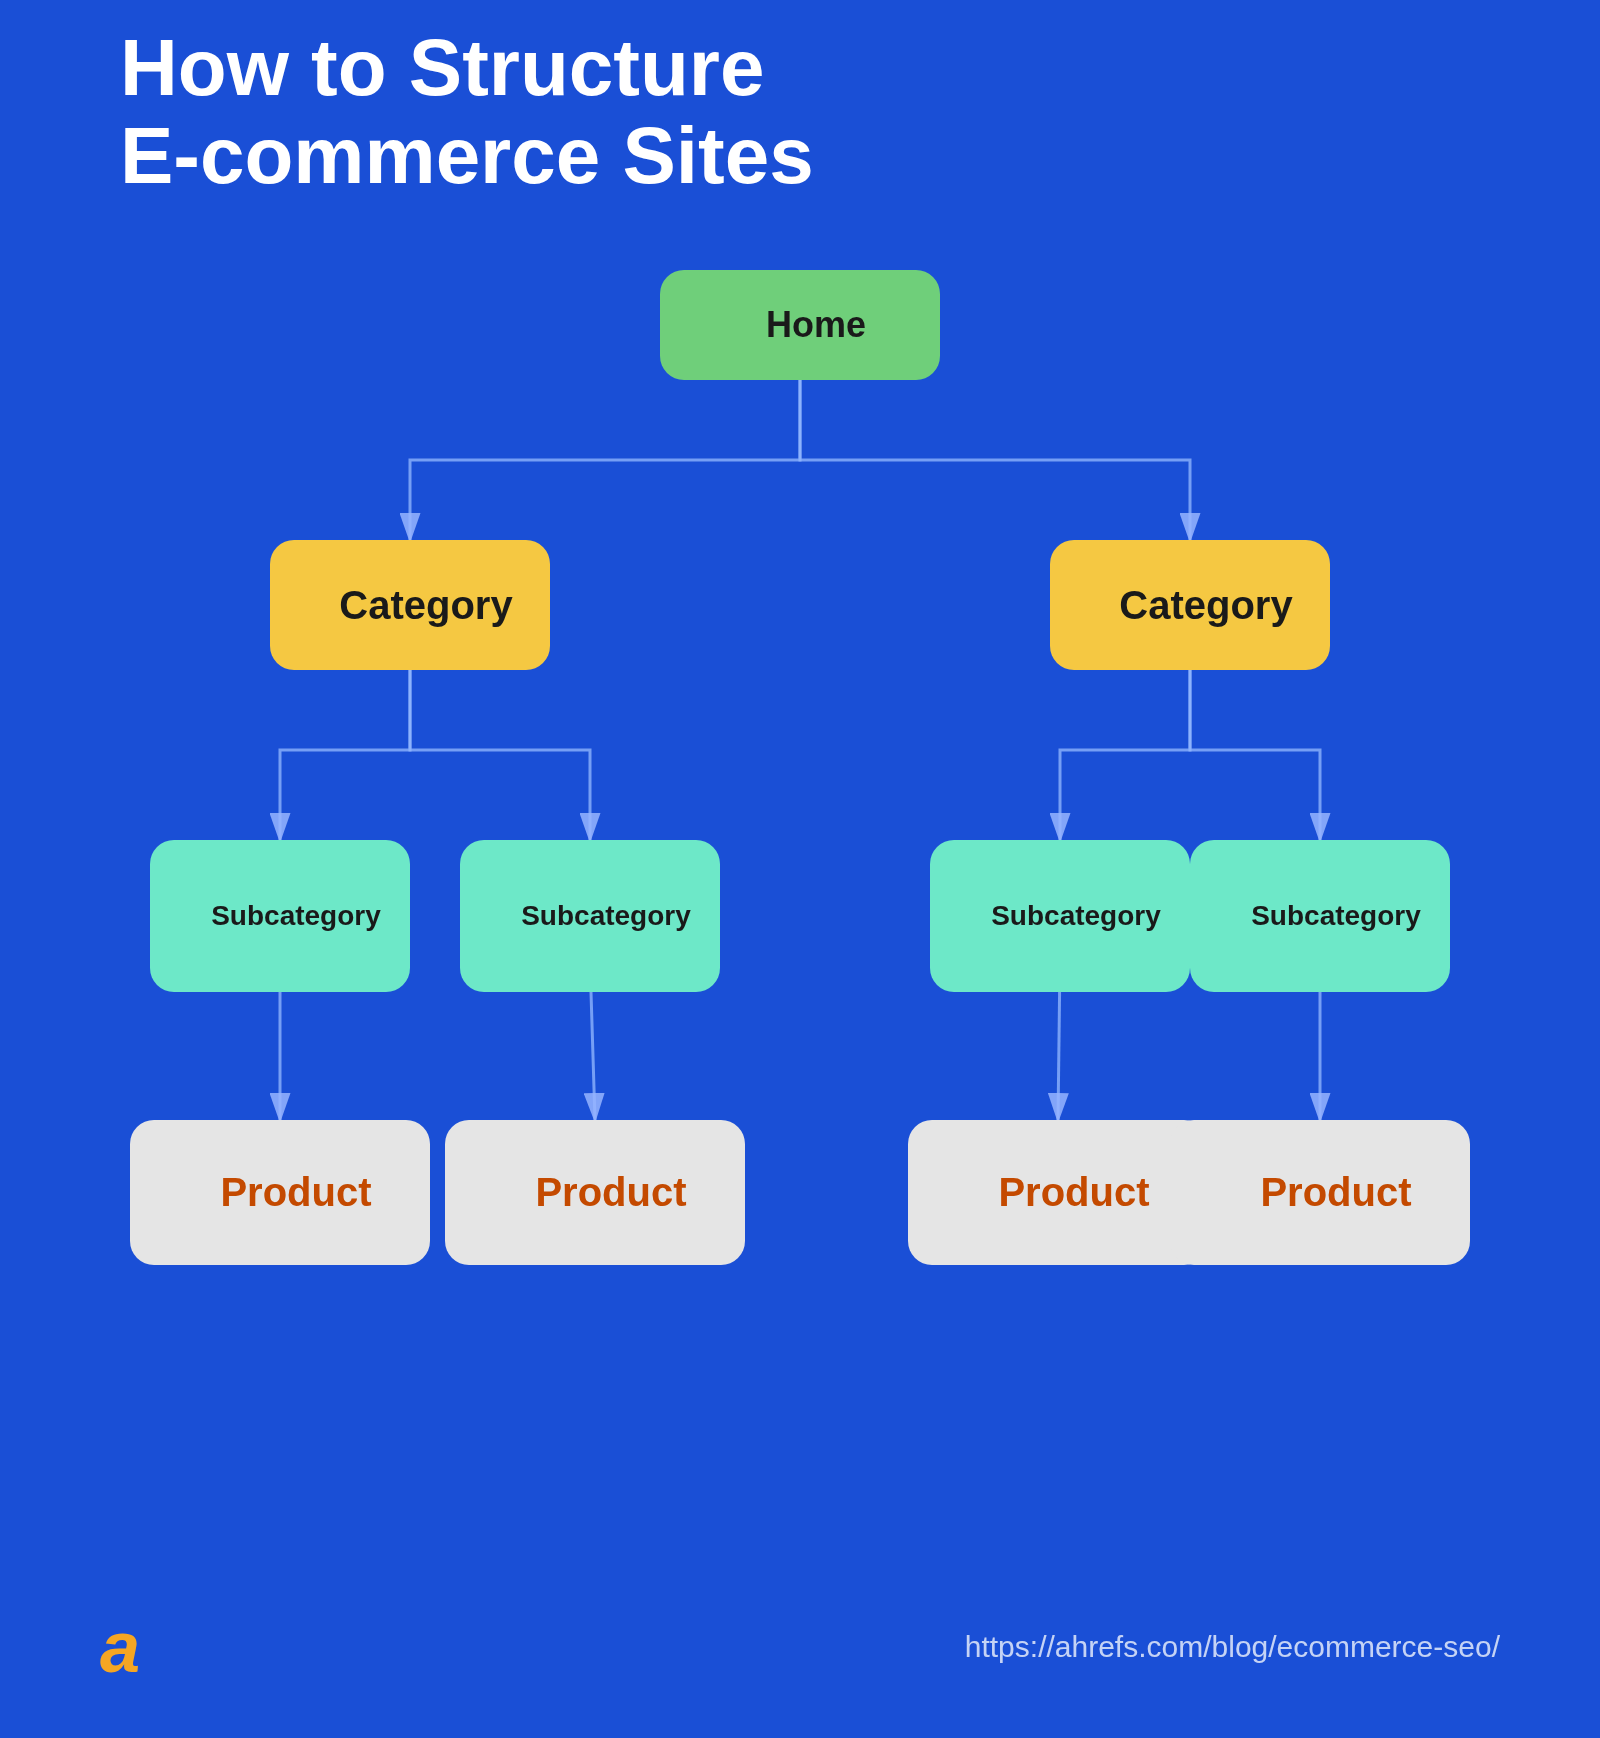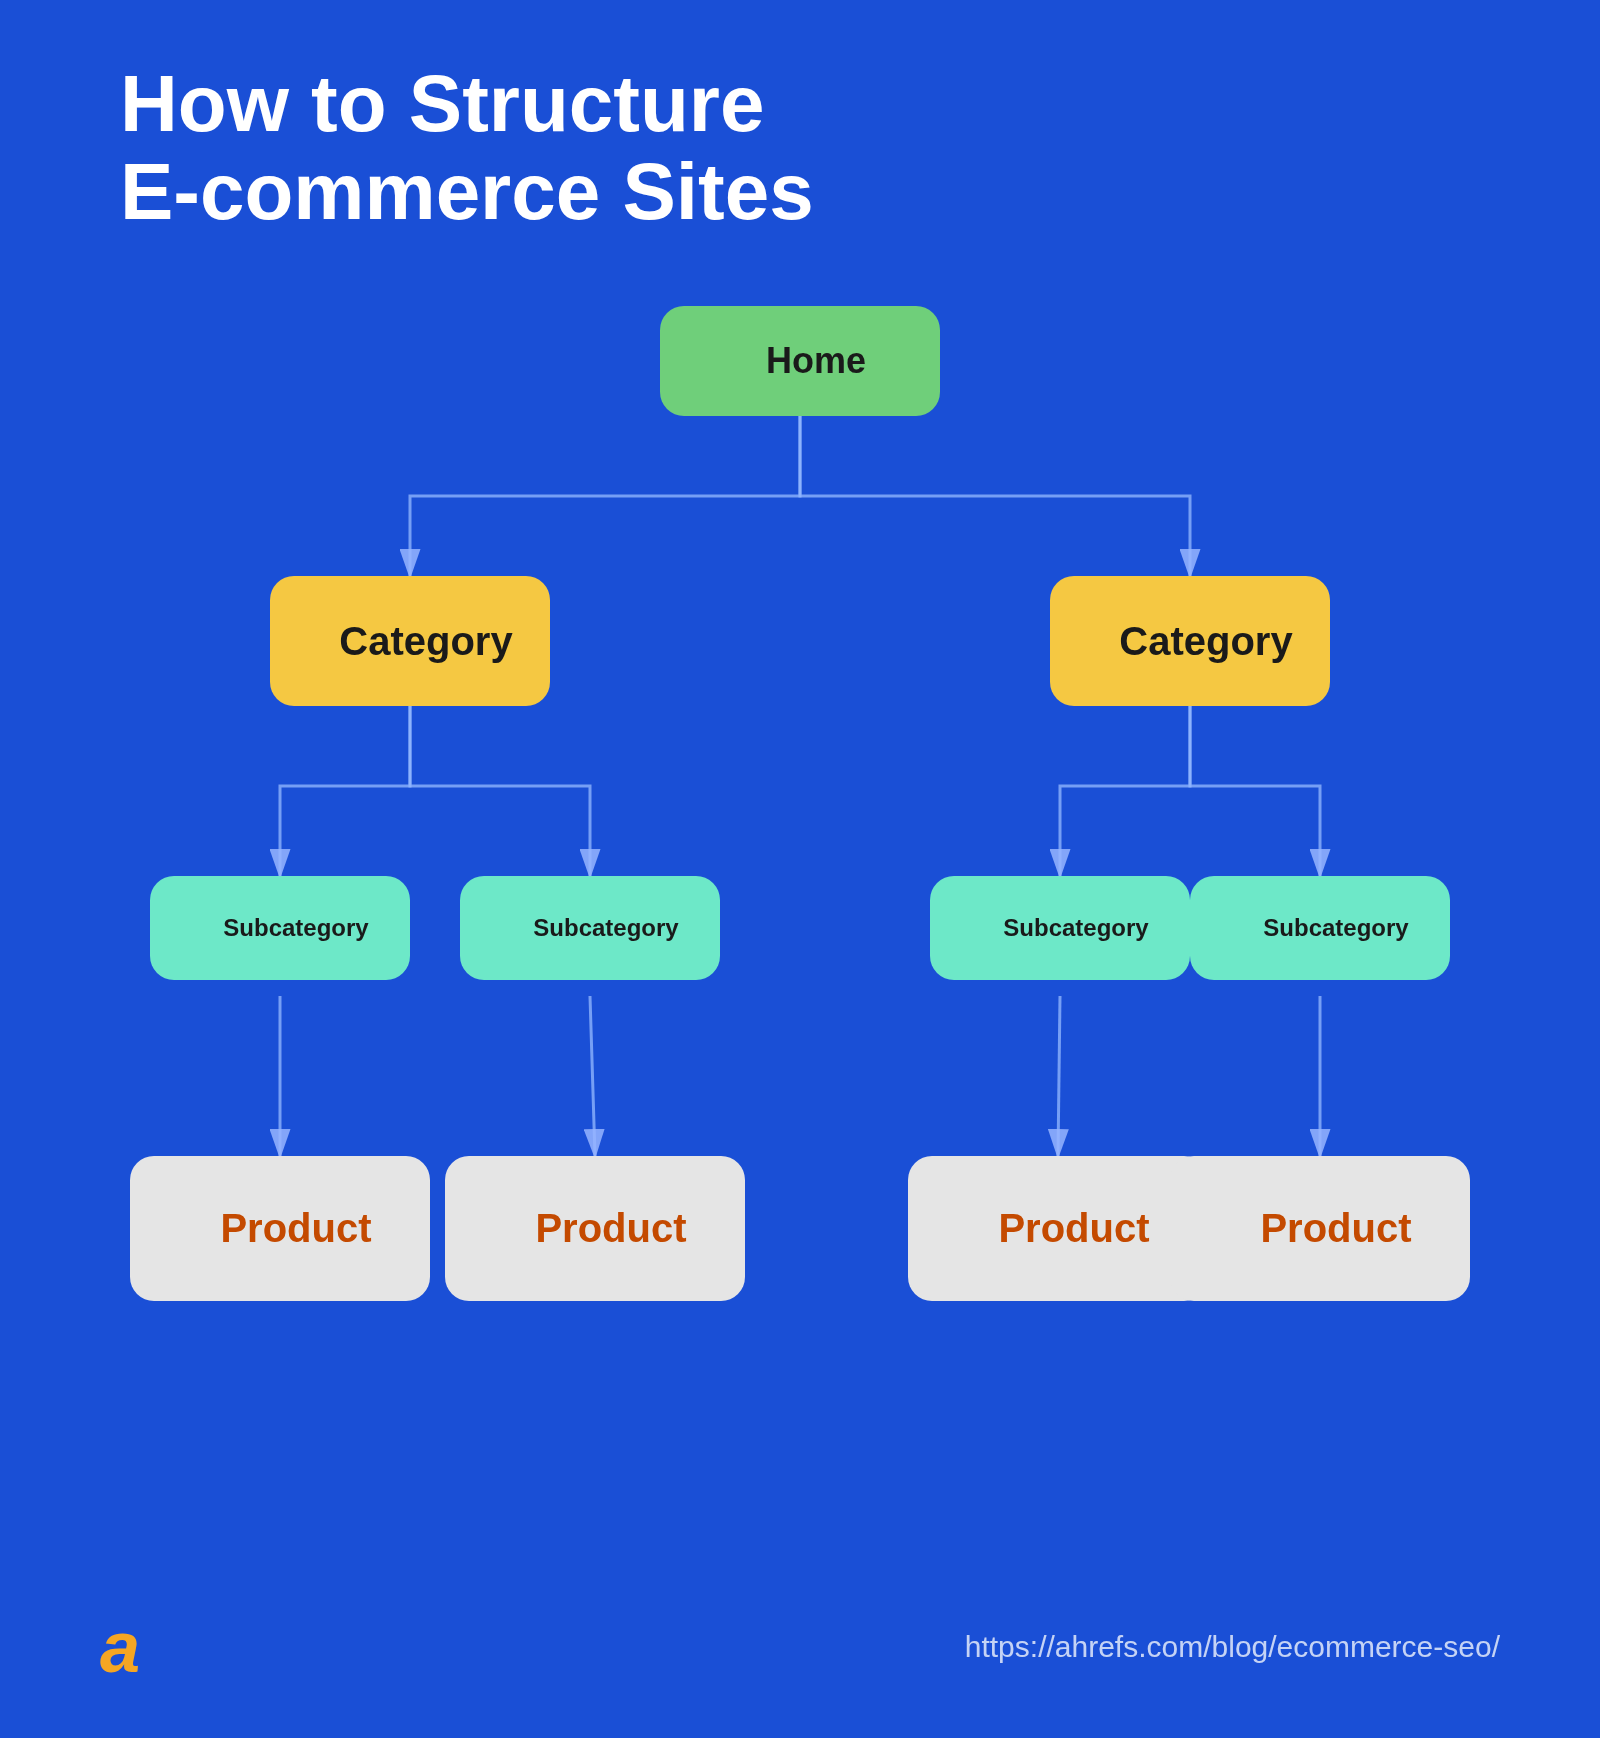--- a/index.html
+++ b/index.html
@@ -23,21 +23,21 @@
       align-items: center;
     }
 
     .title {
       color: #ffffff;
       font-size: 80px;
       font-weight: 900;
       line-height: 1.1;
       text-align: left;
       width: 1400px;
-      margin-top: 60px;
+      margin-top: 24px;
       padding-left: 20px;
     }
 
     .diagram-area {
       position: relative;
       width: 1400px;
       height: 1180px;
       margin-top: 40px;
     }
 
@@ -88,22 +88,22 @@
 
     .node-category-2 {
       top: 300px;
       left: 950px;
     }
 
     .node-subcategory {
       background-color: #6de8c8;
       color: #1a1a1a;
       width: 260px;
-      height: 104px;
-      font-size: 24px;
+      height: 152px;
+      font-size: 28px;
     }
 
     .node-sub-1 {
       top: 600px;
       left: 50px;
     }
 
     .node-sub-2 {
       top: 600px;
       left: 360px;

